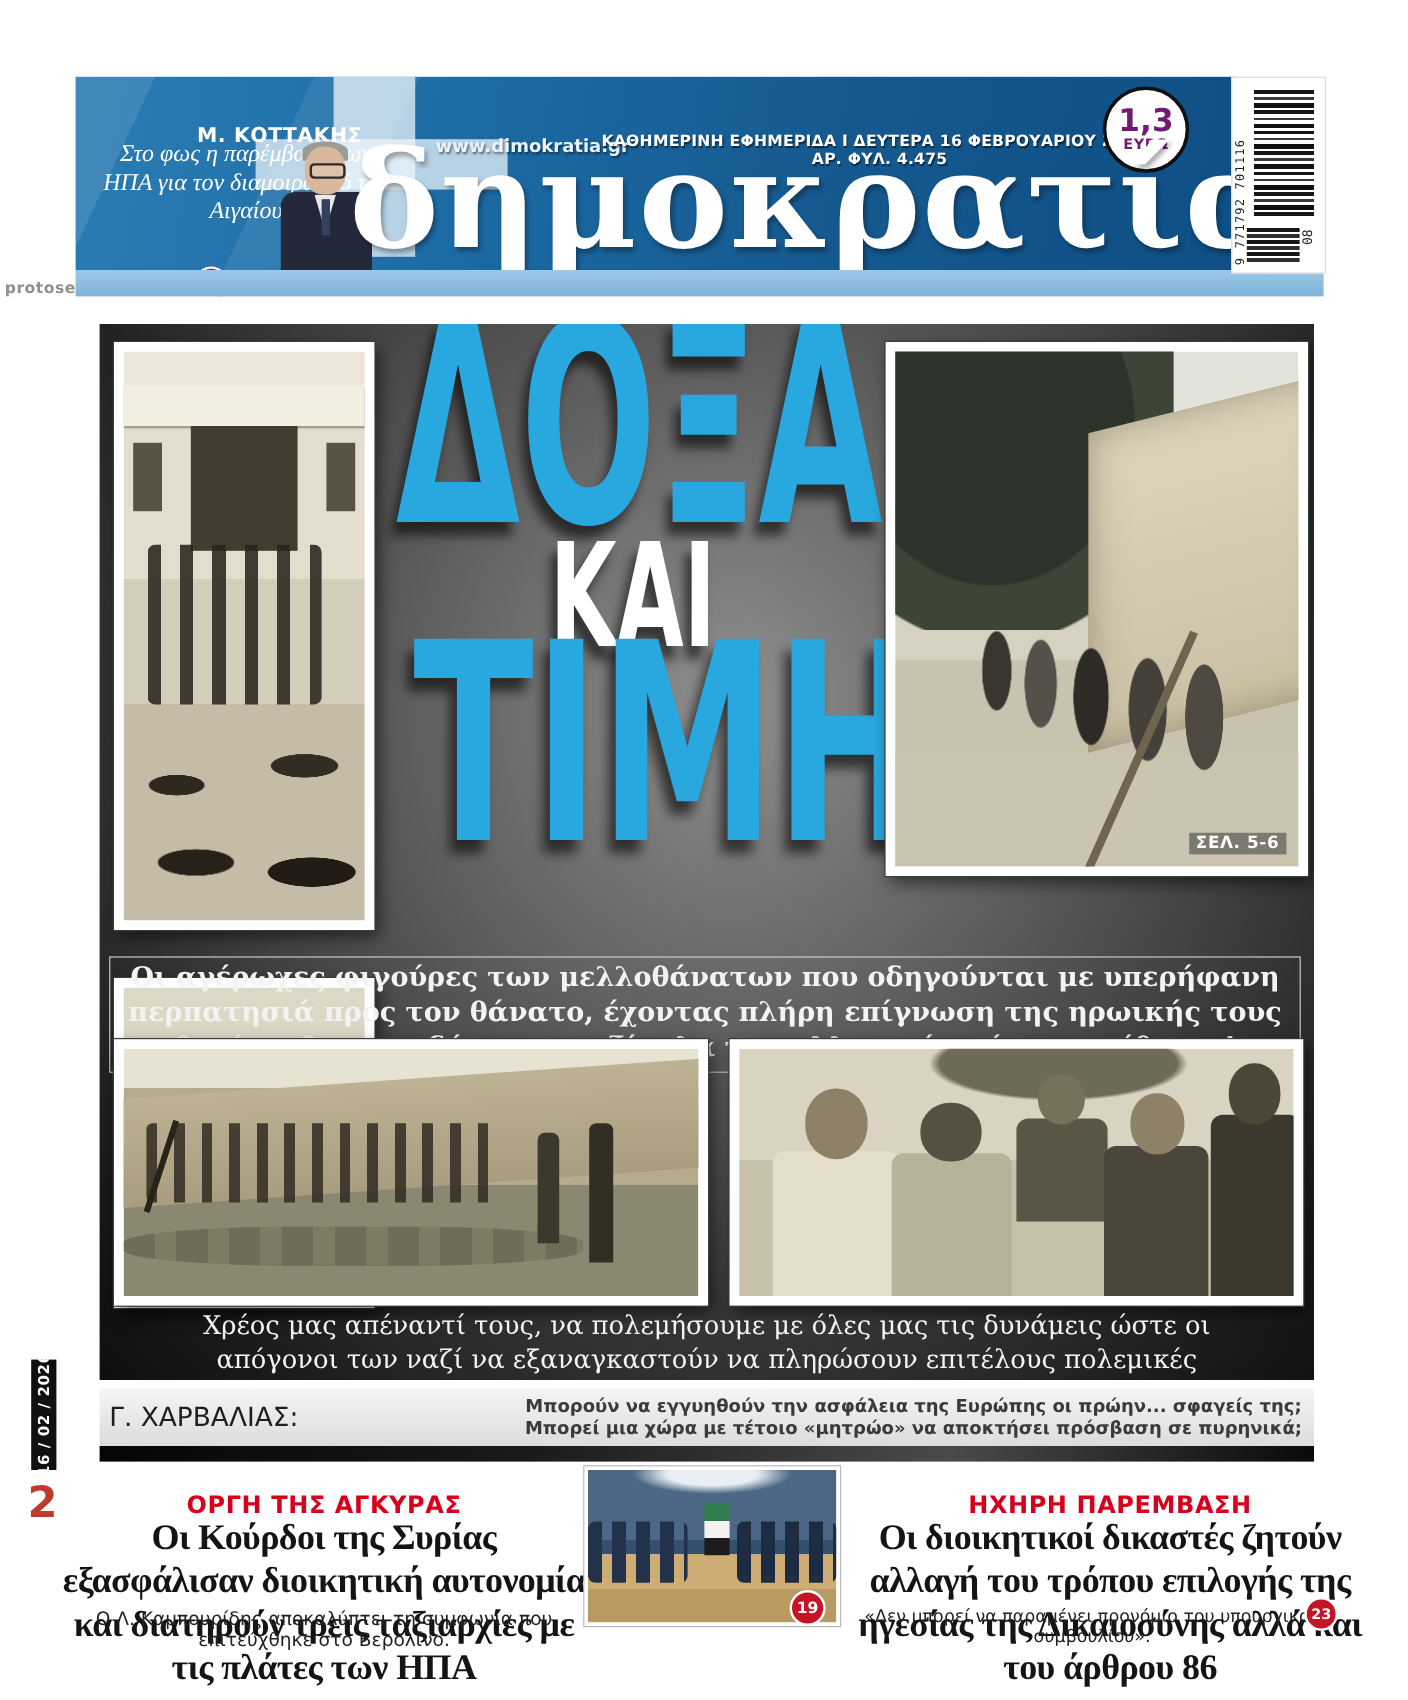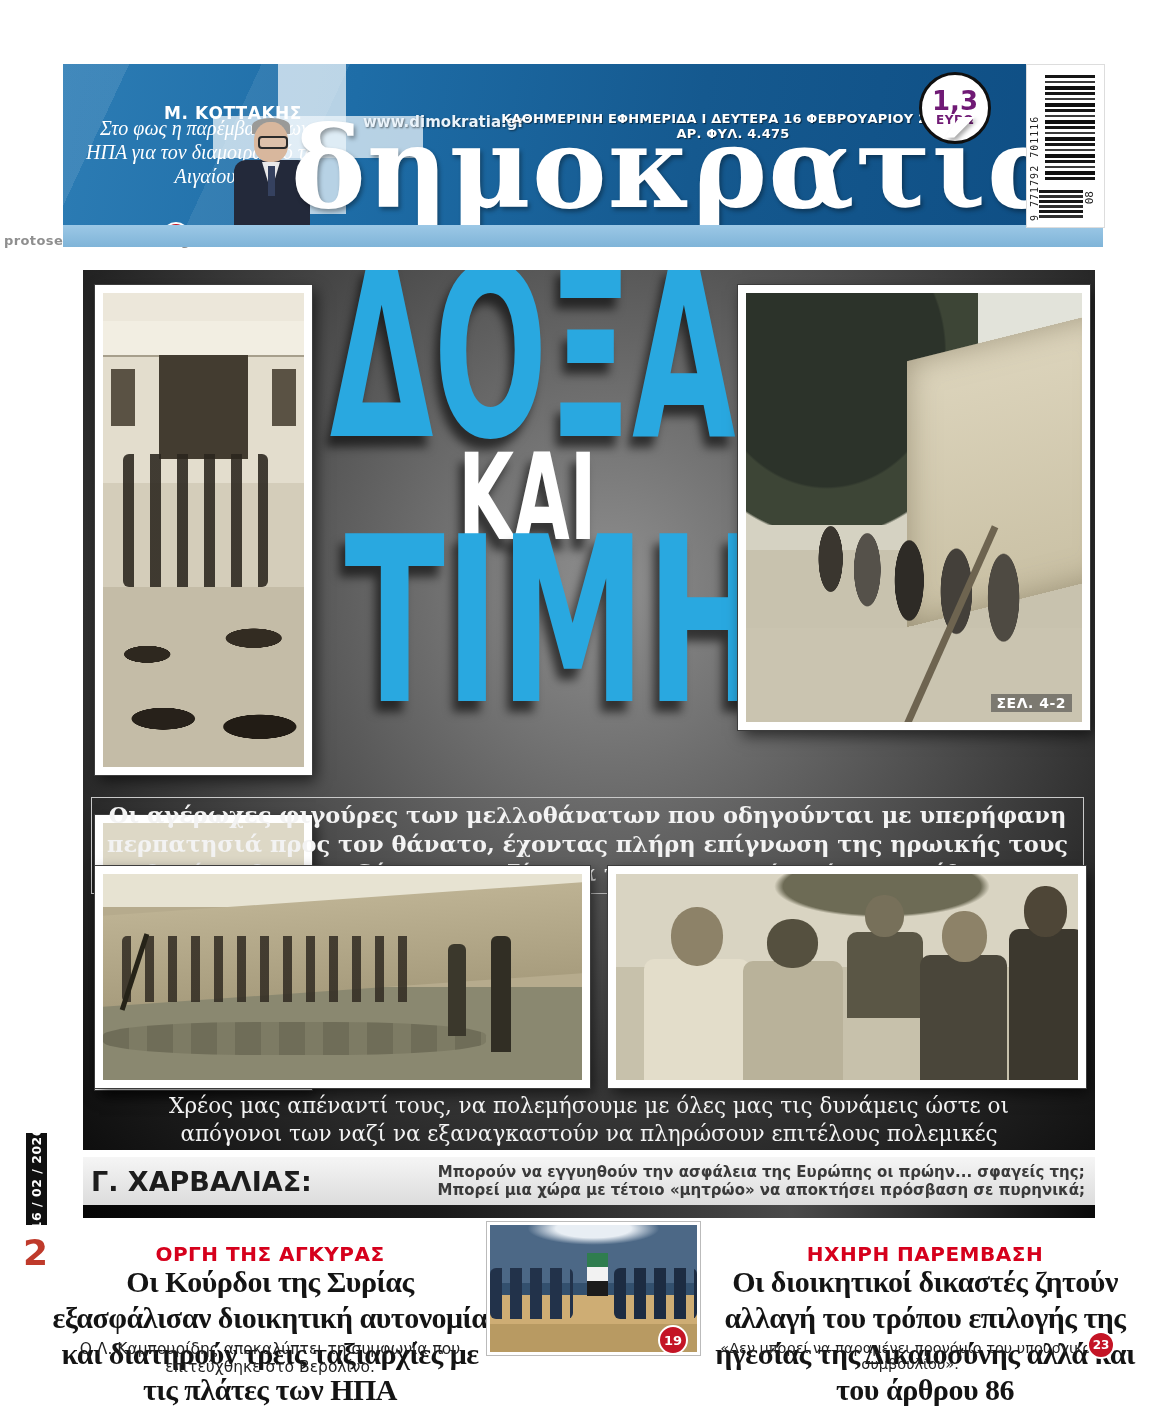--- a/index.html
+++ b/index.html
@@ -146,21 +146,21 @@
   .mE4{left:64%;top:18%;width:22%;height:82%;}
   .mE4 .head{left:30%;top:0;width:44%;height:30%;background:#8d8268;}
   .mE4 .torso{left:8%;top:26%;width:86%;height:74%;background:#4a463a;}
   .mE5{left:84%;top:6%;width:18%;height:94%;}
   .mE5 .head{left:24%;top:0;width:52%;height:26%;background:#4e4637;}
   .mE5 .torso{left:6%;top:22%;width:90%;height:78%;background:#3c382e;}
 
   
   .strip{left:83px;top:1157px;width:1012px;height:48px;background:linear-gradient(180deg,#f5f5f5,#dcdcdc);
     display:flex;align-items:center;}
-  .strip-author{font-family:"DejaVu Sans","Liberation Sans",sans-serif;font-weight:bold;font-size:27px;color:#1d1d1d;
+  .strip-author{font-family:"DejaVu Sans","Liberation Sans",sans-serif;font-weight:normal;font-size:22px;color:#1d1d1d;
     margin-left:8px;white-space:nowrap;}
   .strip-title{font-family:"Liberation Serif","DejaVu Serif",serif;font-size:30px;color:#3c3c3c;margin-left:8px;white-space:nowrap;letter-spacing:-1px;}
   .strip-questions{margin-left:auto;margin-right:10px;text-align:center;font-weight:bold;font-size:15px;line-height:18px;color:#3a3a3a;}
   .black-bar{left:83px;top:1205px;width:1012px;height:13px;background:linear-gradient(90deg,#050505 0%,#1a1a1a 35%,#4a4a4a 70%,#0a0a0a 100%);}
 
   
   .kicker{color:#d6001c;font-weight:bold;font-size:20px;text-align:center;letter-spacing:.5px;}
   .story-hl{font-family:"Liberation Serif","DejaVu Serif",serif;font-weight:bold;color:#141414;
     font-size:30px;line-height:36px;text-align:center;letter-spacing:-.5px;}
   .story-sub{font-size:16px;color:#222;text-align:center;}
@@ -260,21 +260,21 @@
     <div class="abs hl hl-timi">ΤΙΜΗ</div>
 
     <div class="abs photo photoC">
       <div class="art">
         <div class="abs pC-base"></div>
         <div class="abs pC-trees"></div>
         <div class="abs pC-wall"></div>
         <div class="abs pC-path"></div>
         <div class="abs pC-men"></div>
         <div class="abs pC-pole"></div>
-        <div class="abs pC-caption">ΣΕΛ. 4-2</div>
+        <div class="abs pC-caption">ΣΕΛ. 5-6</div>
       </div>
     </div>
 
     <div class="abs deck deck2">Οι αγέρωχες φιγούρες των μελλοθάνατων που οδηγούνται με υπερήφανη περπατησιά προς τον θάνατο, έχοντας πλήρη επίγνωση της ηρωικής τους θυσίας, θα σημαδέψουν ανεξίτηλα τη συλλογική μνήμη του έθνους!</div>
 
     <div class="abs photo photoD">
       <div class="art">
         <div class="abs pD-base"></div>
         <div class="abs pD-wall"></div>
         <div class="abs pD-row"></div>

